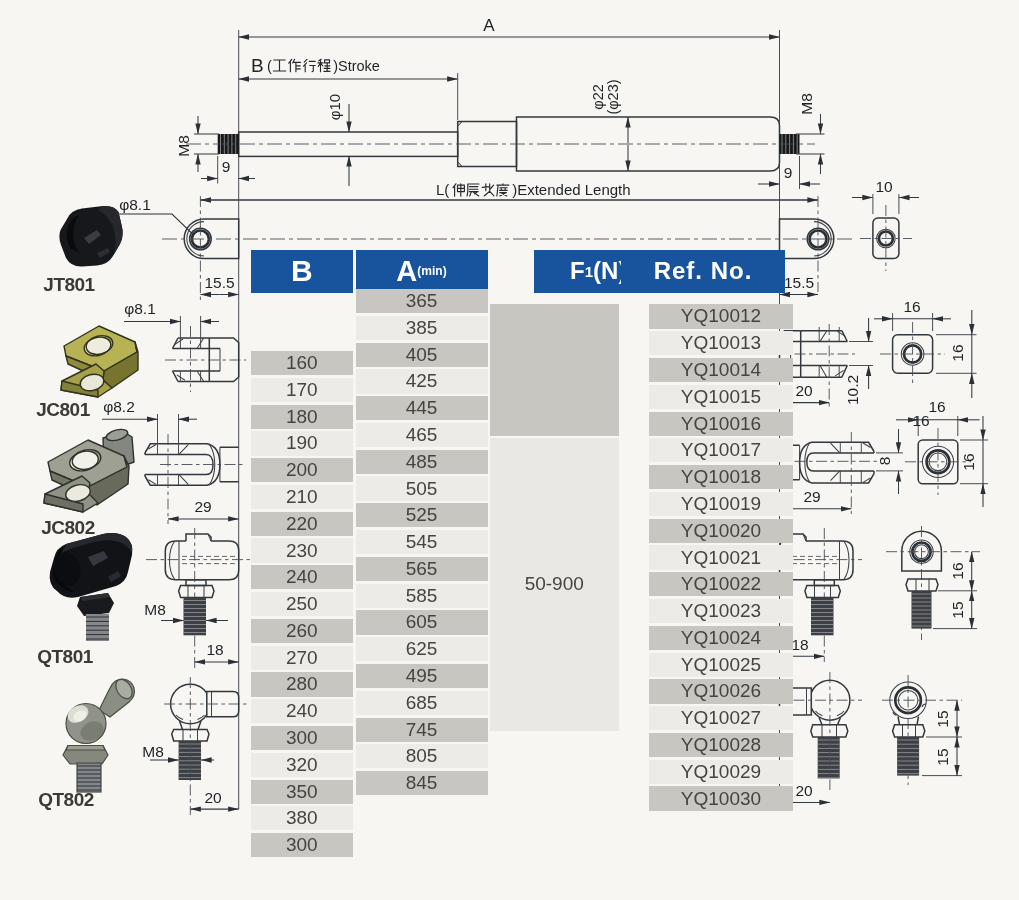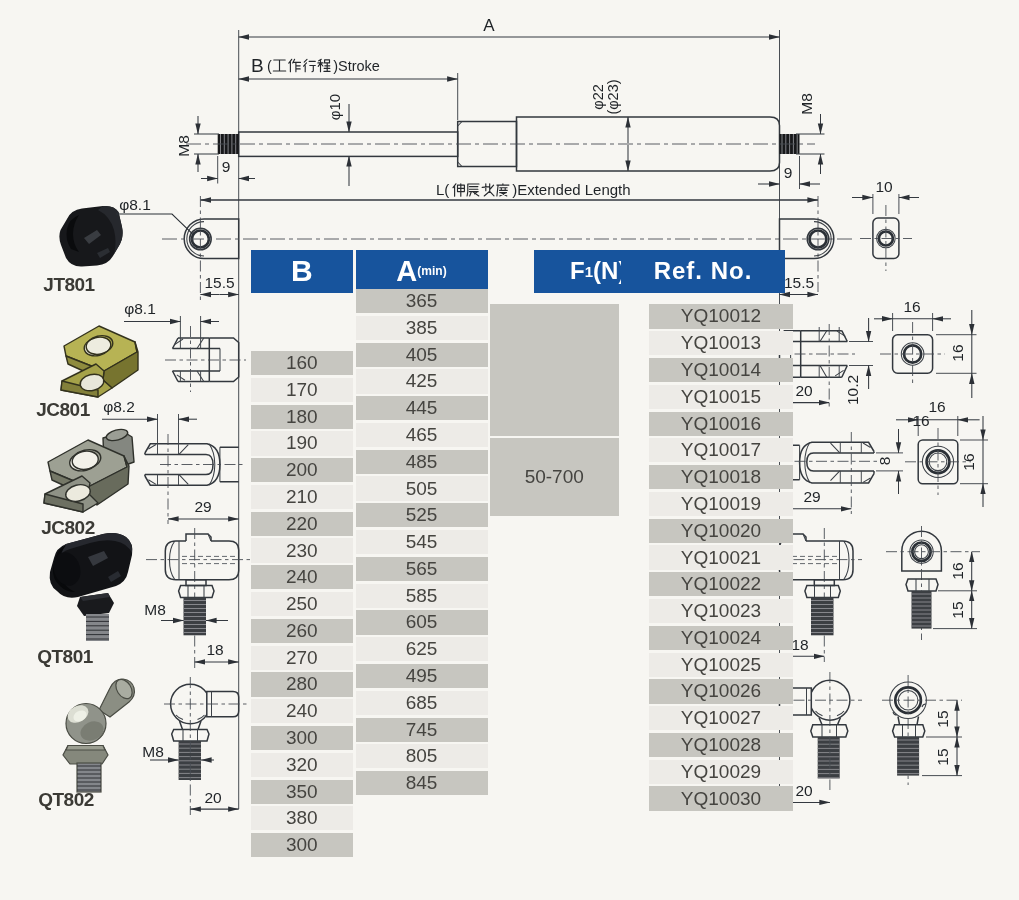--- a/index.html
+++ b/index.html
@@ -521,21 +521,21 @@
   <div class="cell g">605</div>
   <div class="cell l">625</div>
   <div class="cell g">495</div>
   <div class="cell l">685</div>
   <div class="cell g">745</div>
   <div class="cell l">805</div>
   <div class="cell g">845</div>
 </div>
 <div class="col" style="left:490px;top:304.4px;width:128.5px;">
   <div class="cell g" style="height:131.4px;"></div>
-  <div class="cell g" style="height:77.8px;">50-700</div>
+  <div class="cell f2" style="height:292.2px;">50-900</div>
 </div>
 <div class="col" style="left:649px;top:304.4px;width:144px;">
   <div class="cell g">YQ10012</div>
   <div class="cell l">YQ10013</div>
   <div class="cell g">YQ10014</div>
   <div class="cell l">YQ10015</div>
   <div class="cell g">YQ10016</div>
   <div class="cell l">YQ10017</div>
   <div class="cell g">YQ10018</div>
   <div class="cell l">YQ10019</div>

